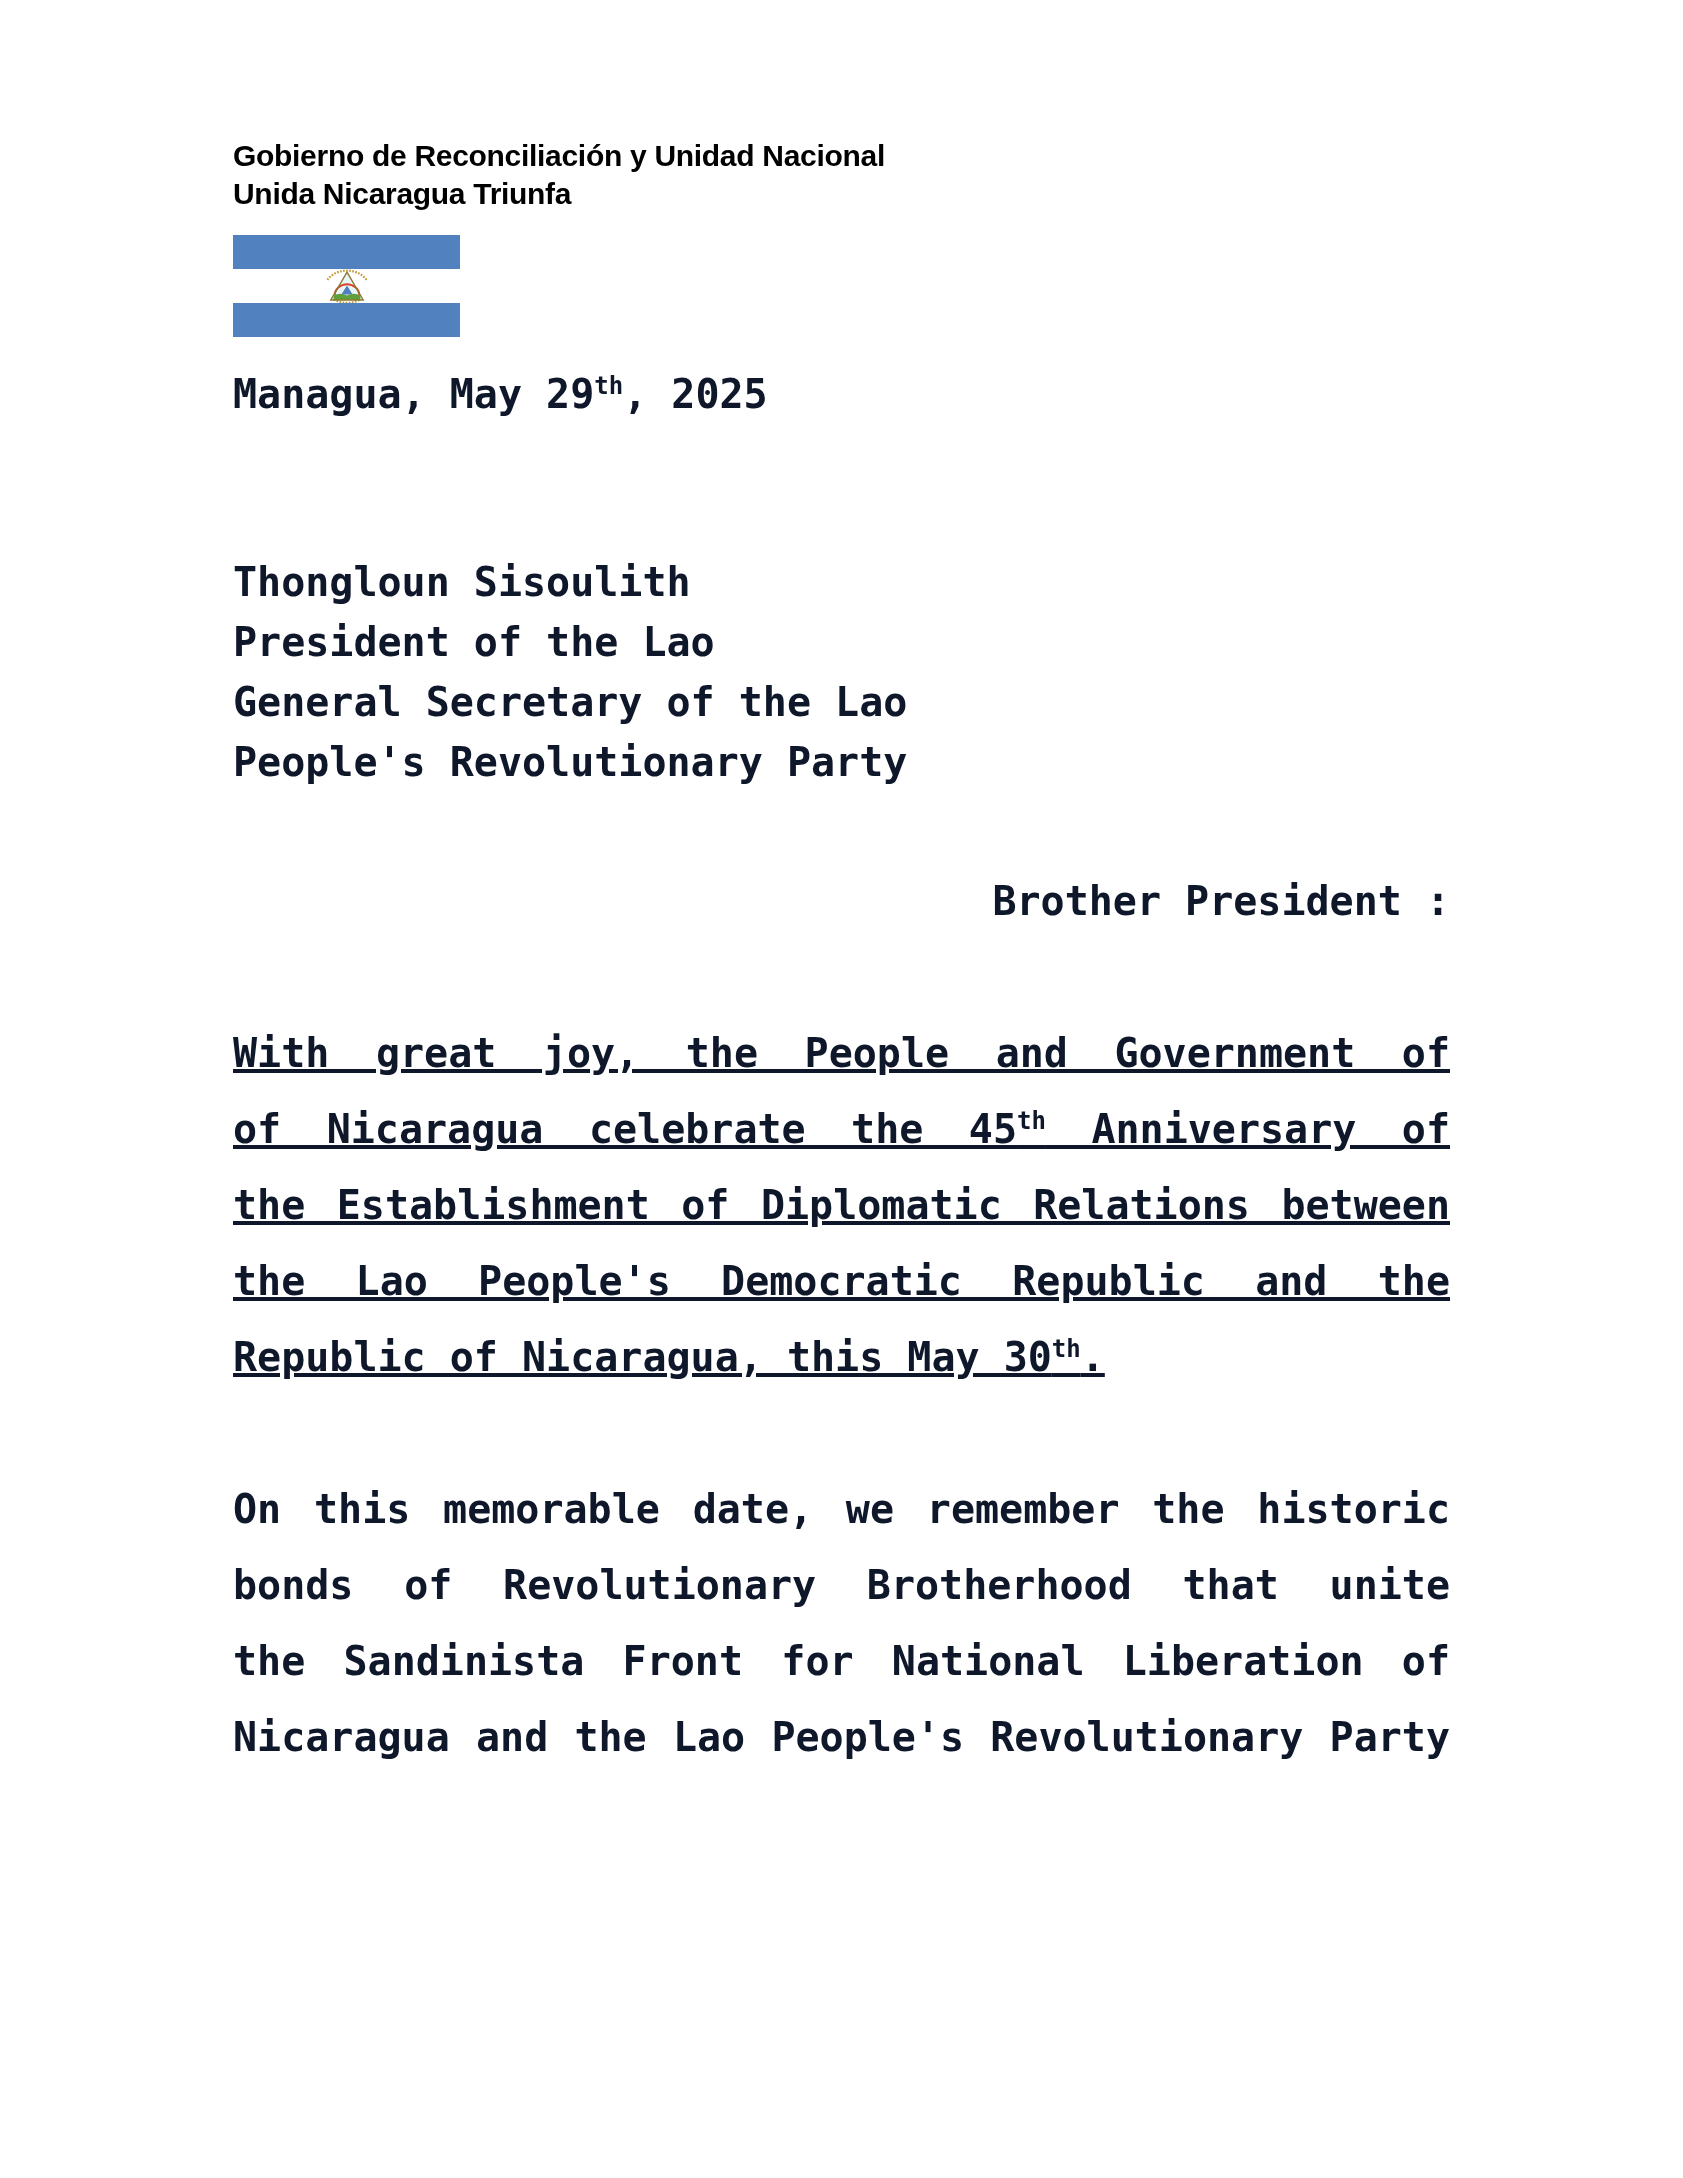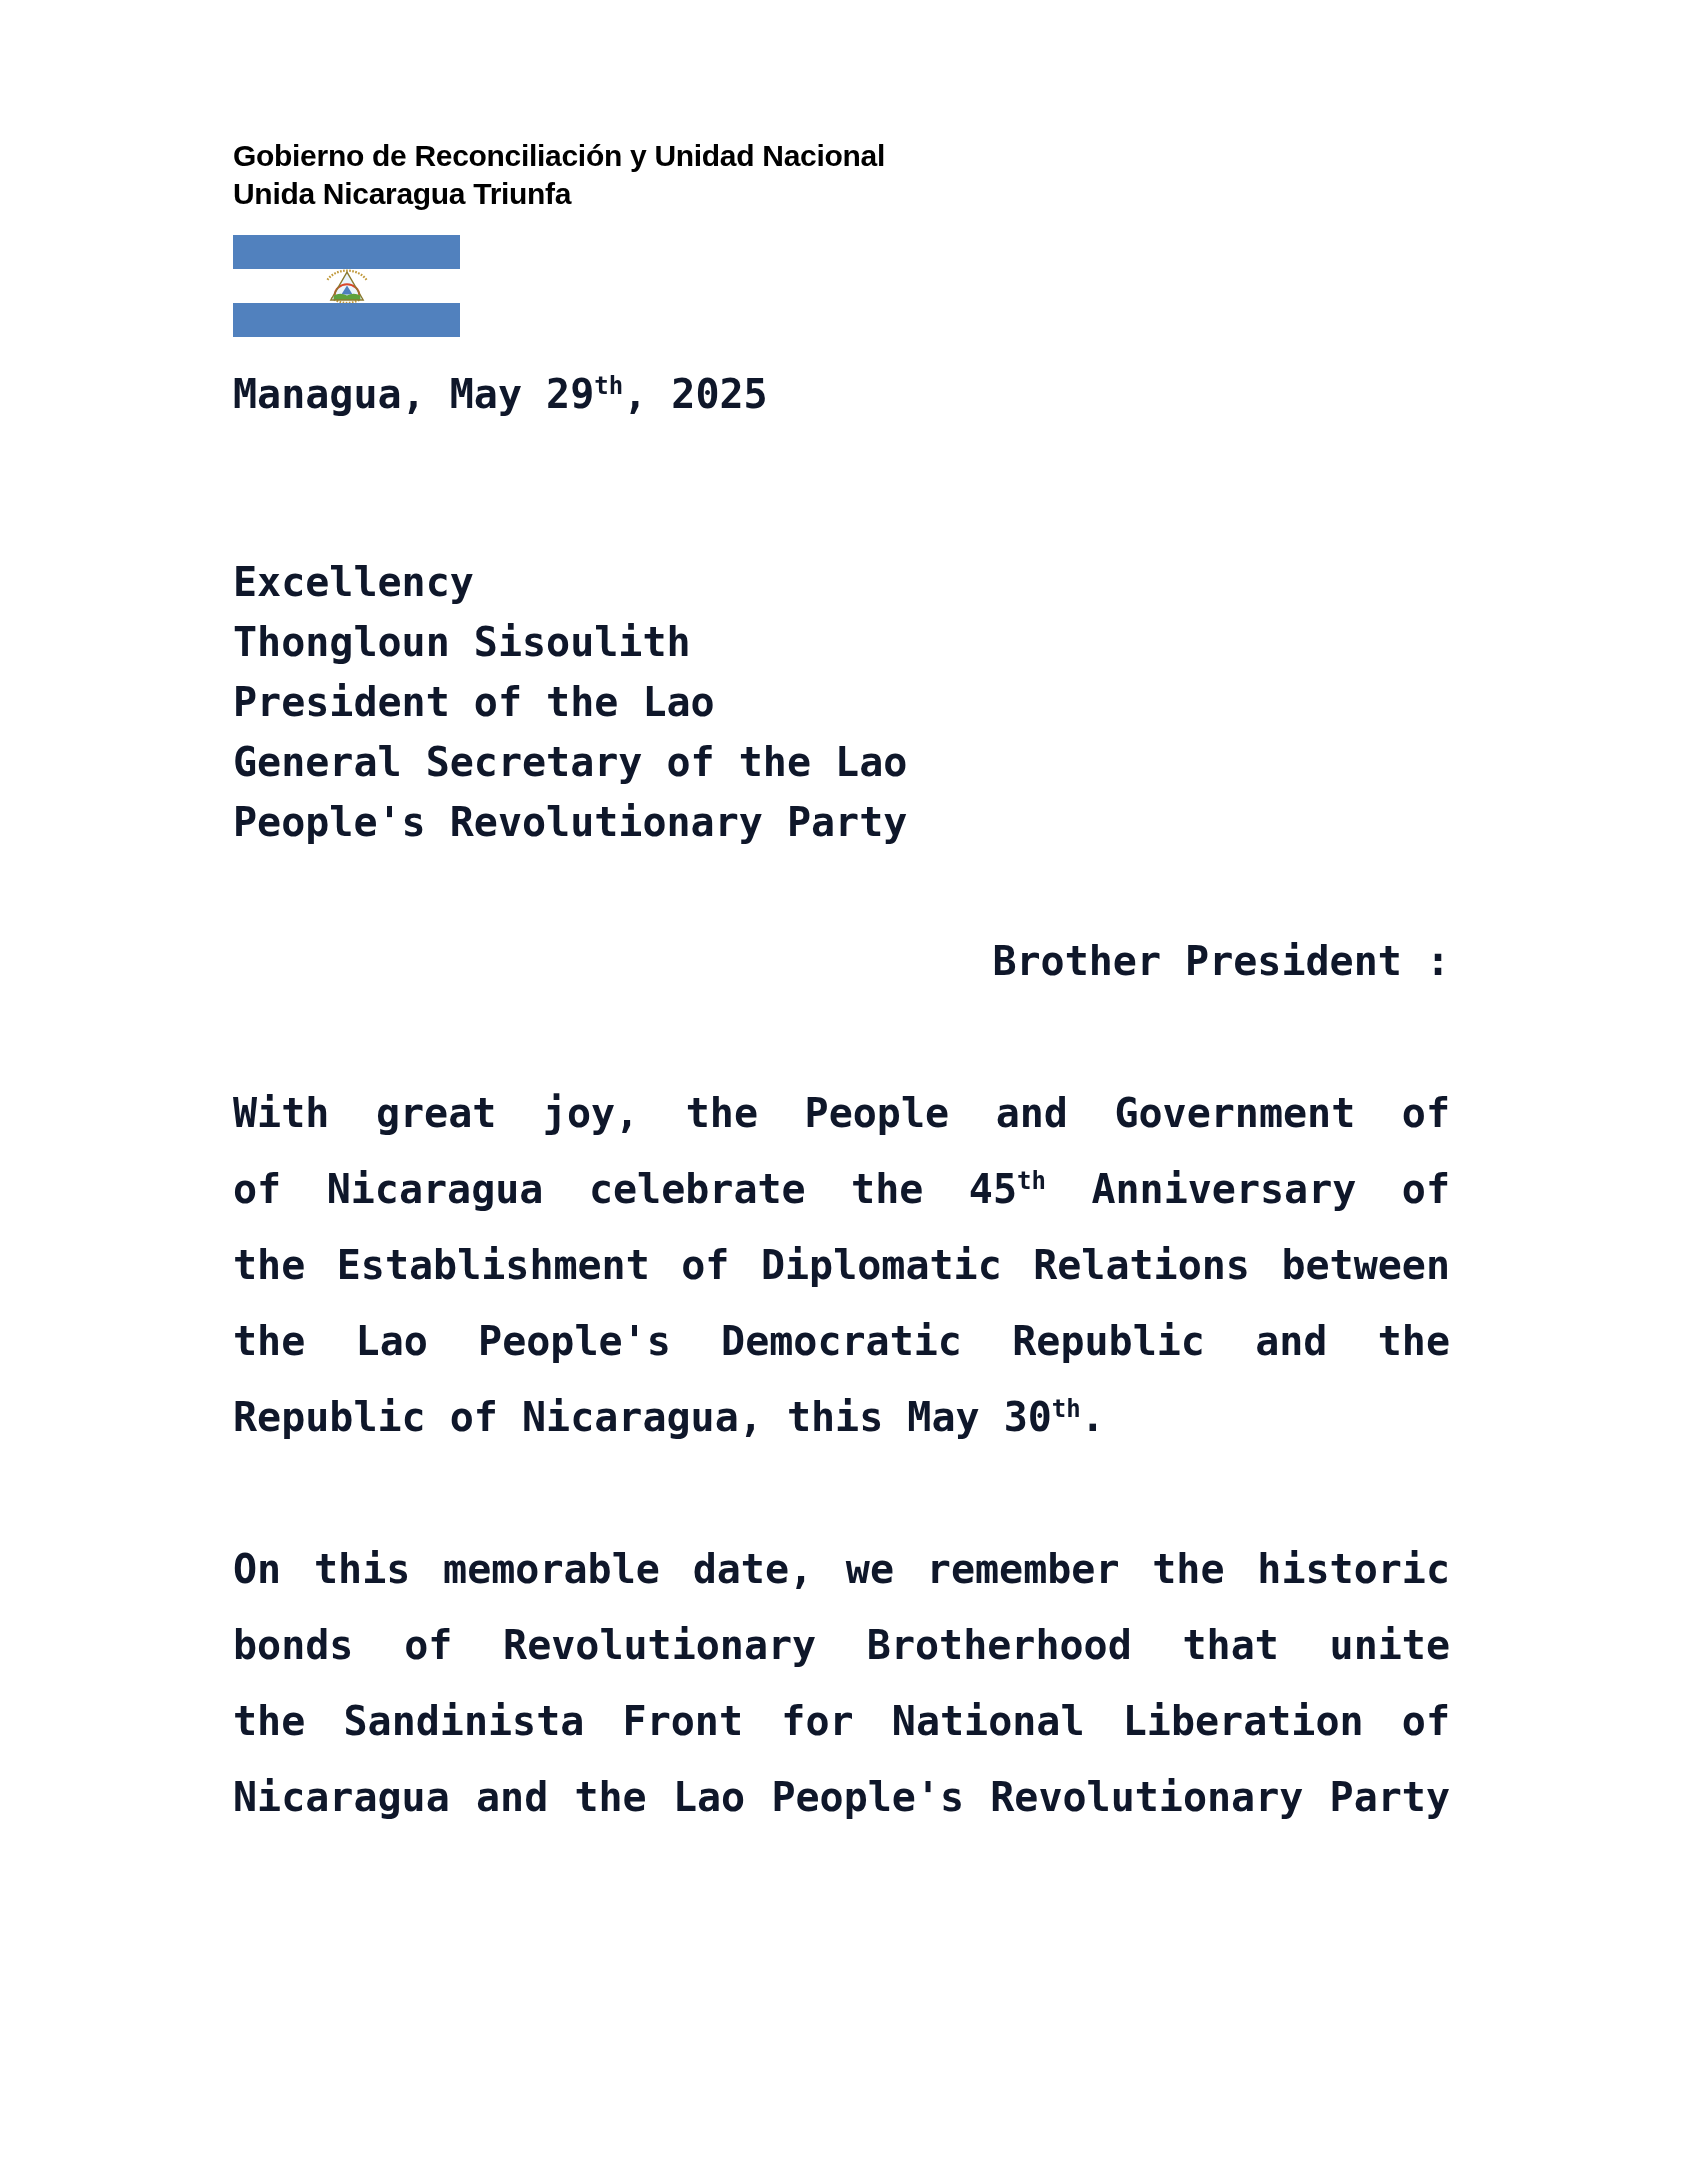--- a/index.html
+++ b/index.html
@@ -40,21 +40,21 @@
   .mono {
     font-family: "DejaVu Sans Mono", "Liberation Mono", monospace;
     font-weight: 700;
     font-size: 40px;
     color: #0f172a;
   }
   .date-line { margin-top: 32px; line-height: 50px; }
   .recipient { margin-top: 133px; line-height: 60px; }
   .salutation { margin-top: 84px; line-height: 50px; text-align: right; }
   .para { line-height: 76px; }
-  .para-1 { margin-top: 89px; }
+  .para-1 { margin-top: 89px; text-decoration: underline; }
   .para-2 { margin-top: 76px; }
   .line { white-space: normal; }
   .line.just { text-align: justify; text-align-last: justify; }
   sup { font-size: 0.6em; line-height: 0; vertical-align: super; }
 </style>
 </head>
 <body>
 
 <div class="page">
 
@@ -75,21 +75,20 @@
         <path d="M36,62 Q48,56 60,62 Q72,56 84,62 L84,70 L36,70 Z" fill="#5EA13C"></path>
         <polygon points="60,20 89,70 31,70" fill="none" stroke-width="2.5" stroke="#8A7A2F"></polygon>
       </svg>
     </div>
     <div class="stripe" style="background: rgb(81, 129, 190);"></div>
   </div>
 
   <div class="mono date-line"><span>Managua, May 29</span><sup>th</sup><span>, 2025</span></div>
 
   <div class="mono recipient">
-      <div class="line">Excellency</div>
       <div class="line">Thongloun Sisoulith</div>
       <div class="line">President of the Lao</div>
       <div class="line">General Secretary of the Lao</div>
       <div class="line">People's Revolutionary Party</div>
     </div>
 
   <div class="mono salutation">Brother President :</div>
 
   <div class="mono para para-1">
       <div class="line just"><span>With great joy, the People and Government of</span></div>

